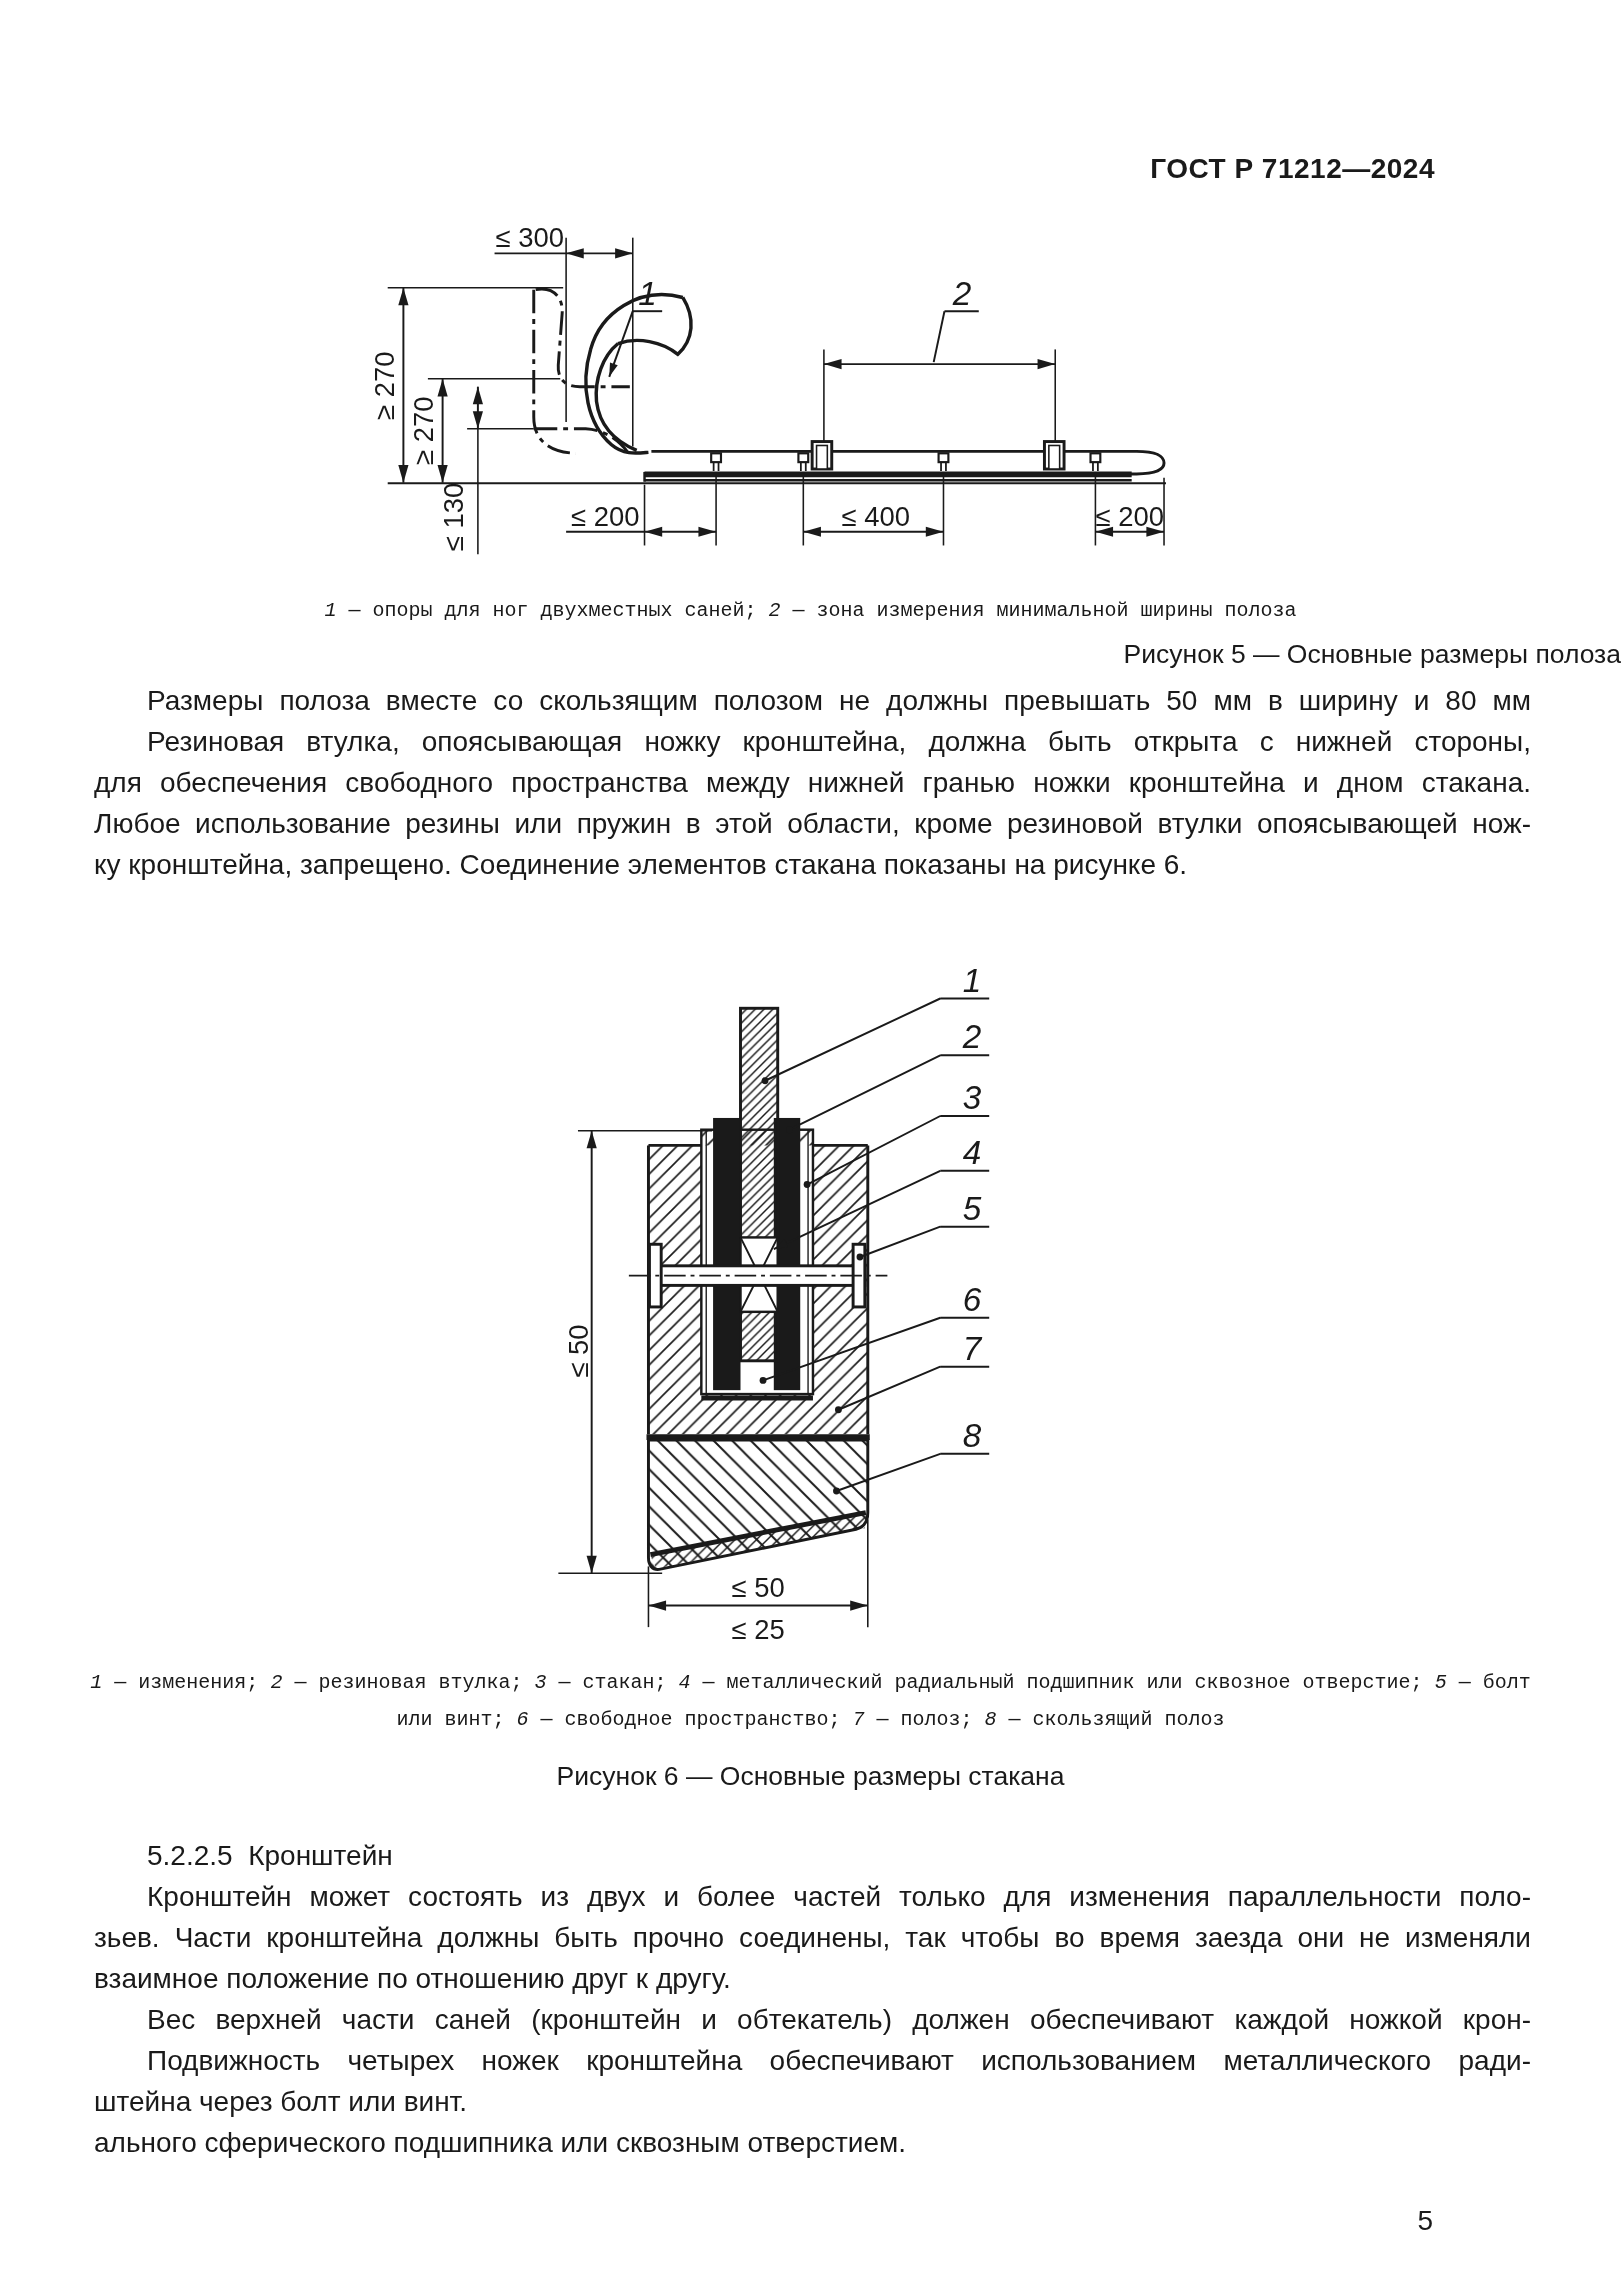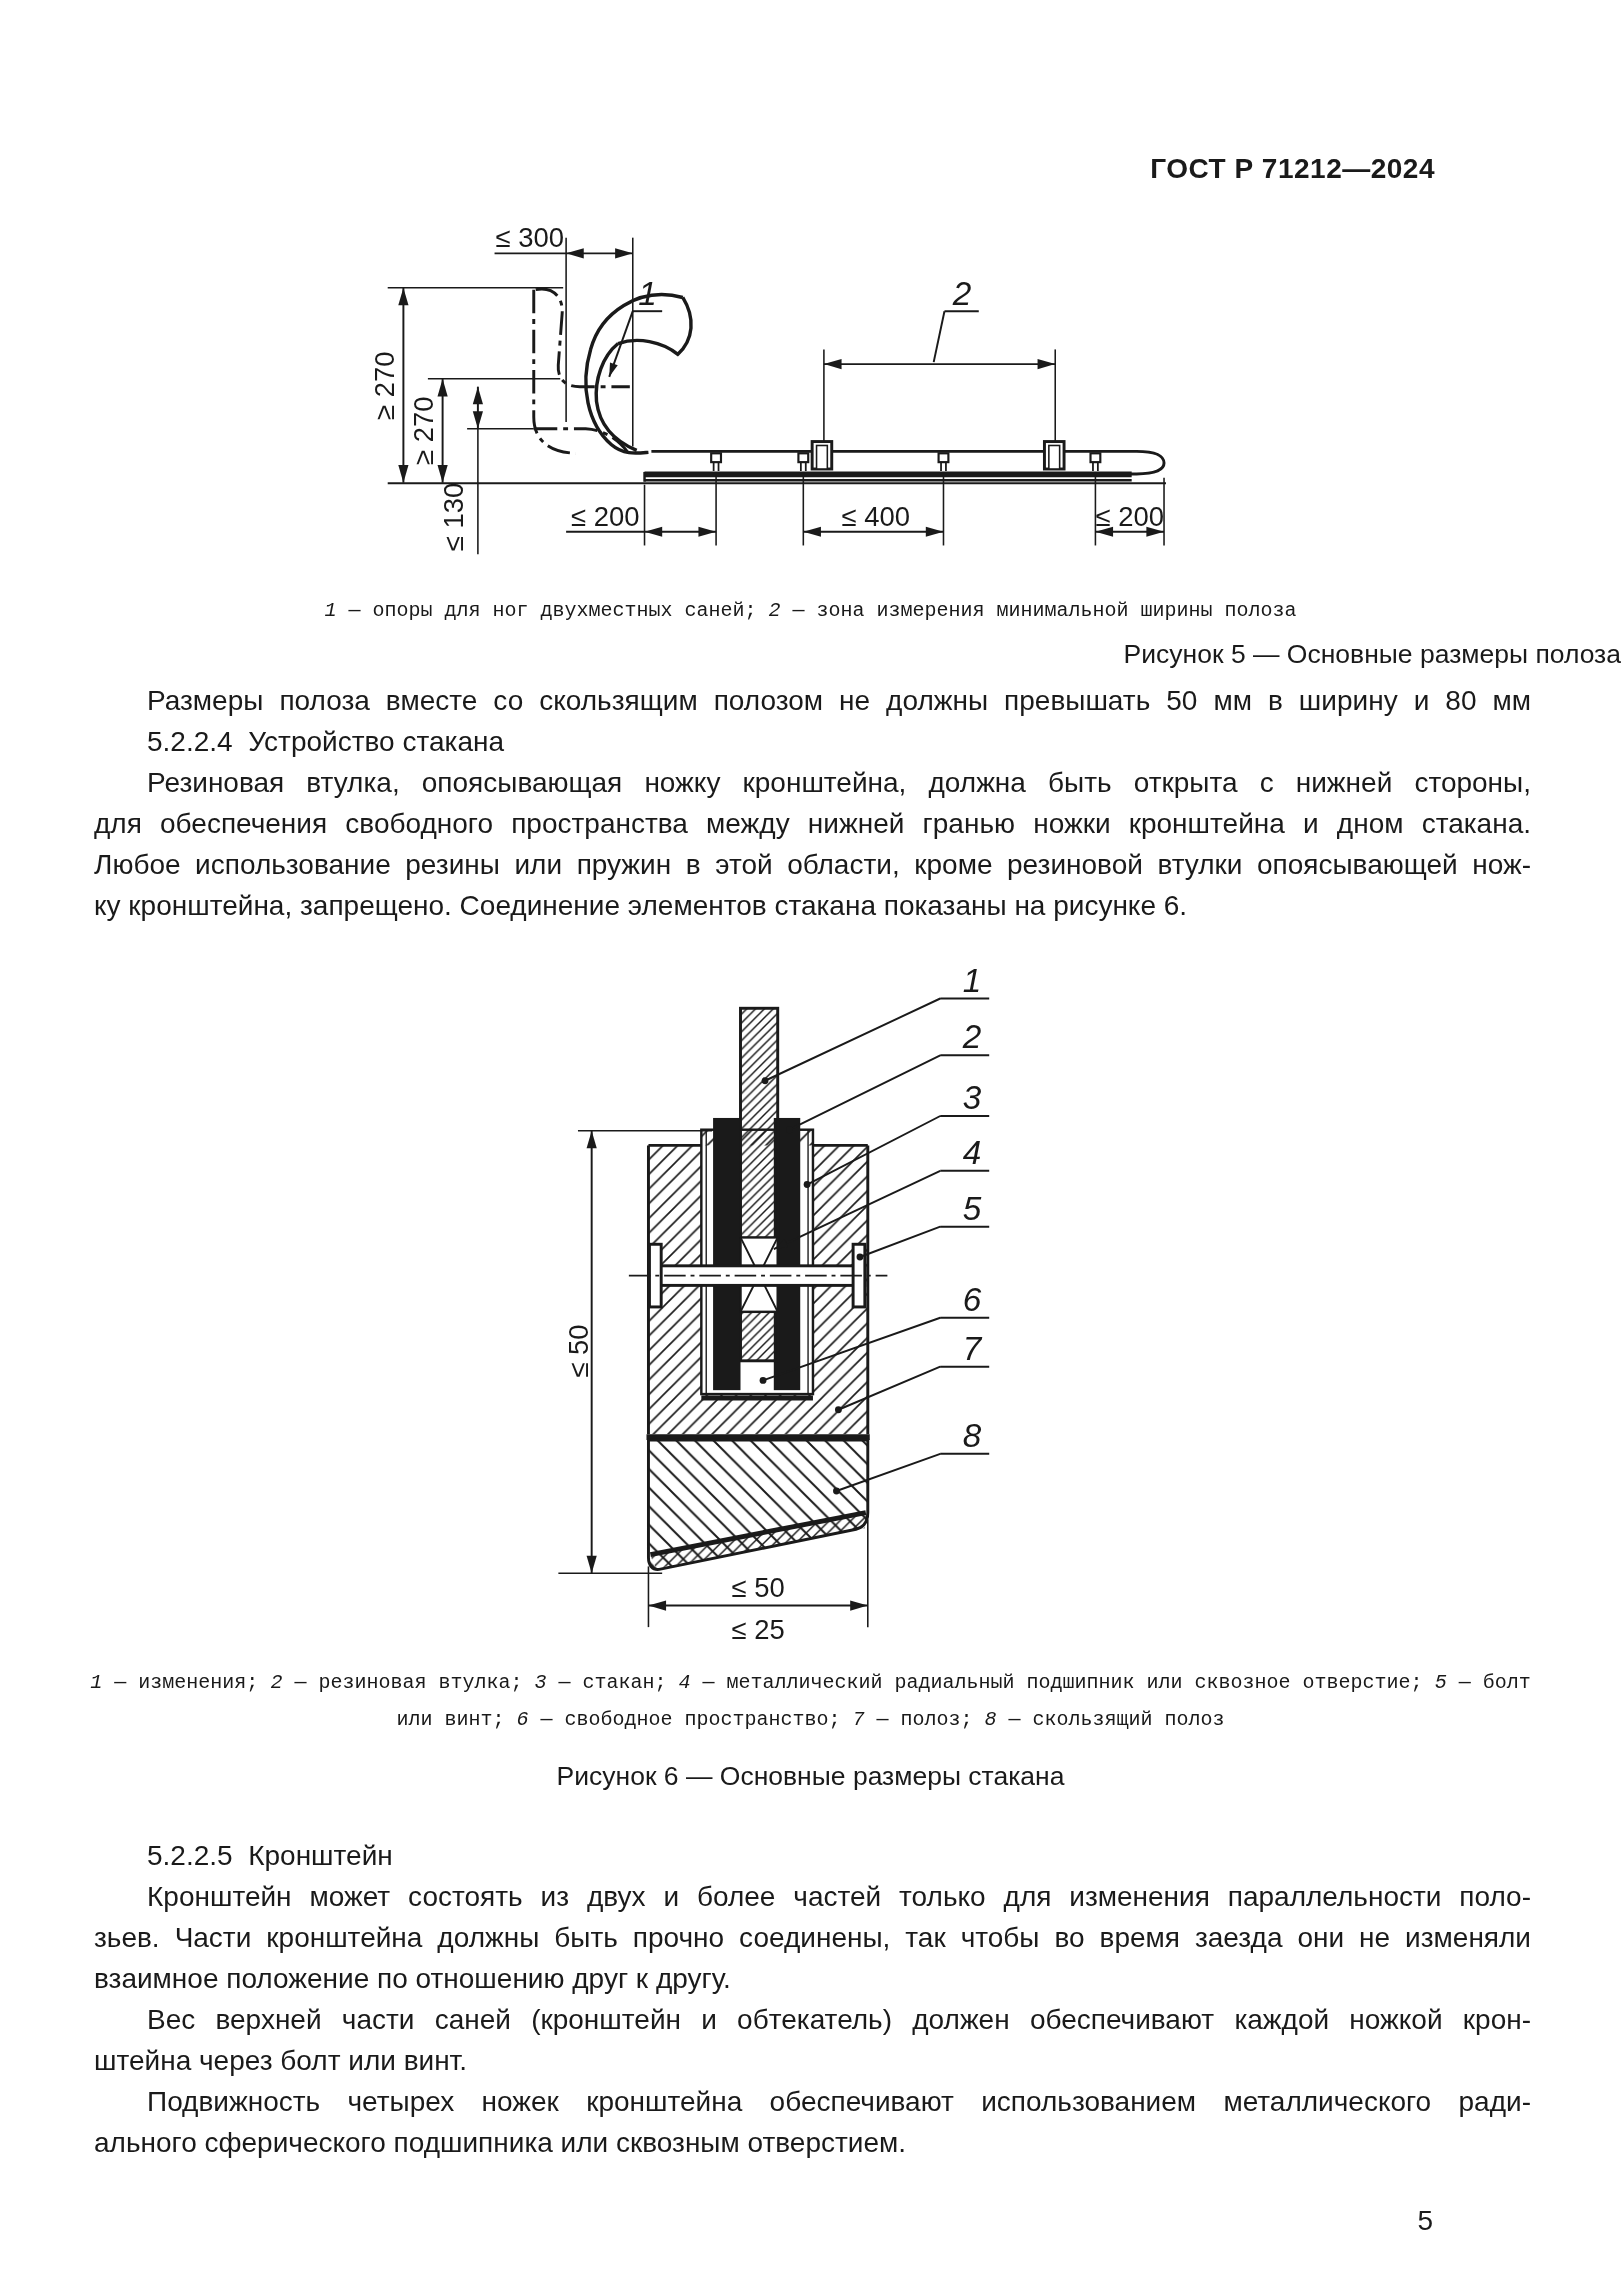--- a/index.html
+++ b/index.html
@@ -157,21 +157,20 @@
 
   <div class="legend" style="top:592px;">
       <span class="fl">
     <i>1</i><span> — опоры для ног двухместных саней; </span><i>2</i><span> — зона измерения минимальной ширины полоза</span>
   </span>
     </div>
   <div class="cap" style="top:639px;text-align:right;">Рисунок 5 — Основные размеры полоза</div>
 
   <div class="tb" style="top:680px;">
     <div class="ln j ind">Размеры полоза вместе со скользящим полозом не должны превышать 50 мм в ширину и 80 мм</div>
-    <div class="ln ind">5.2.2.4&nbsp; Устройство стакана</div>
     <div class="ln j ind">Резиновая втулка, опоясывающая ножку кронштейна, должна быть открыта с нижней стороны,</div>
     <div class="ln j">для обеспечения свободного пространства между нижней гранью ножки кронштейна и дном стакана.</div>
     <div class="ln j">Любое использование резины или пружин в этой области, кроме резиновой втулки опоясывающей нож-</div>
     <div class="ln">ку кронштейна, запрещено. Соединение элементов стакана показаны на рисунке 6.</div>
   </div>
 
   <svg class="fig" style="left:529px;top:961px;" width="470" height="686" viewBox="540 980 480 700">
     <defs>
       <marker id="a6" markerUnits="userSpaceOnUse" markerWidth="40" markerHeight="16" refX="0" refY="0" orient="auto-start-reverse" style="overflow:visible">
         <path d="M0,0 L-18,5.2 L-18,-5.2 Z" fill="#1a1a1a"></path>
@@ -294,21 +293,21 @@
     </span>
   </div>
   <div class="cap" style="top:1761px;">Рисунок 6 — Основные размеры стакана</div>
 
   <div class="tb" style="top:1835px;">
     <div class="ln ind">5.2.2.5&nbsp; Кронштейн</div>
     <div class="ln j ind">Кронштейн может состоять из двух и более частей только для изменения параллельности поло-</div>
     <div class="ln j">зьев. Части кронштейна должны быть прочно соединены, так чтобы во время заезда они не изменяли</div>
     <div class="ln">взаимное положение по отношению друг к другу.</div>
     <div class="ln j ind">Вес верхней части саней (кронштейн и обтекатель) должен обеспечивают каждой ножкой крон-</div>
+    <div class="ln j ind">Подвижность четырех ножек кронштейна обеспечивают использованием металлического ради-</div>
     <div class="ln">штейна через болт или винт.</div>
-    <div class="ln j ind">Подвижность четырех ножек кронштейна обеспечивают использованием металлического ради-</div>
     <div class="ln">ального сферического подшипника или сквозным отверстием.</div>
   </div>
 
   <div class="pgnum">5</div>
 
 </div>
 
 
 </body></html>

